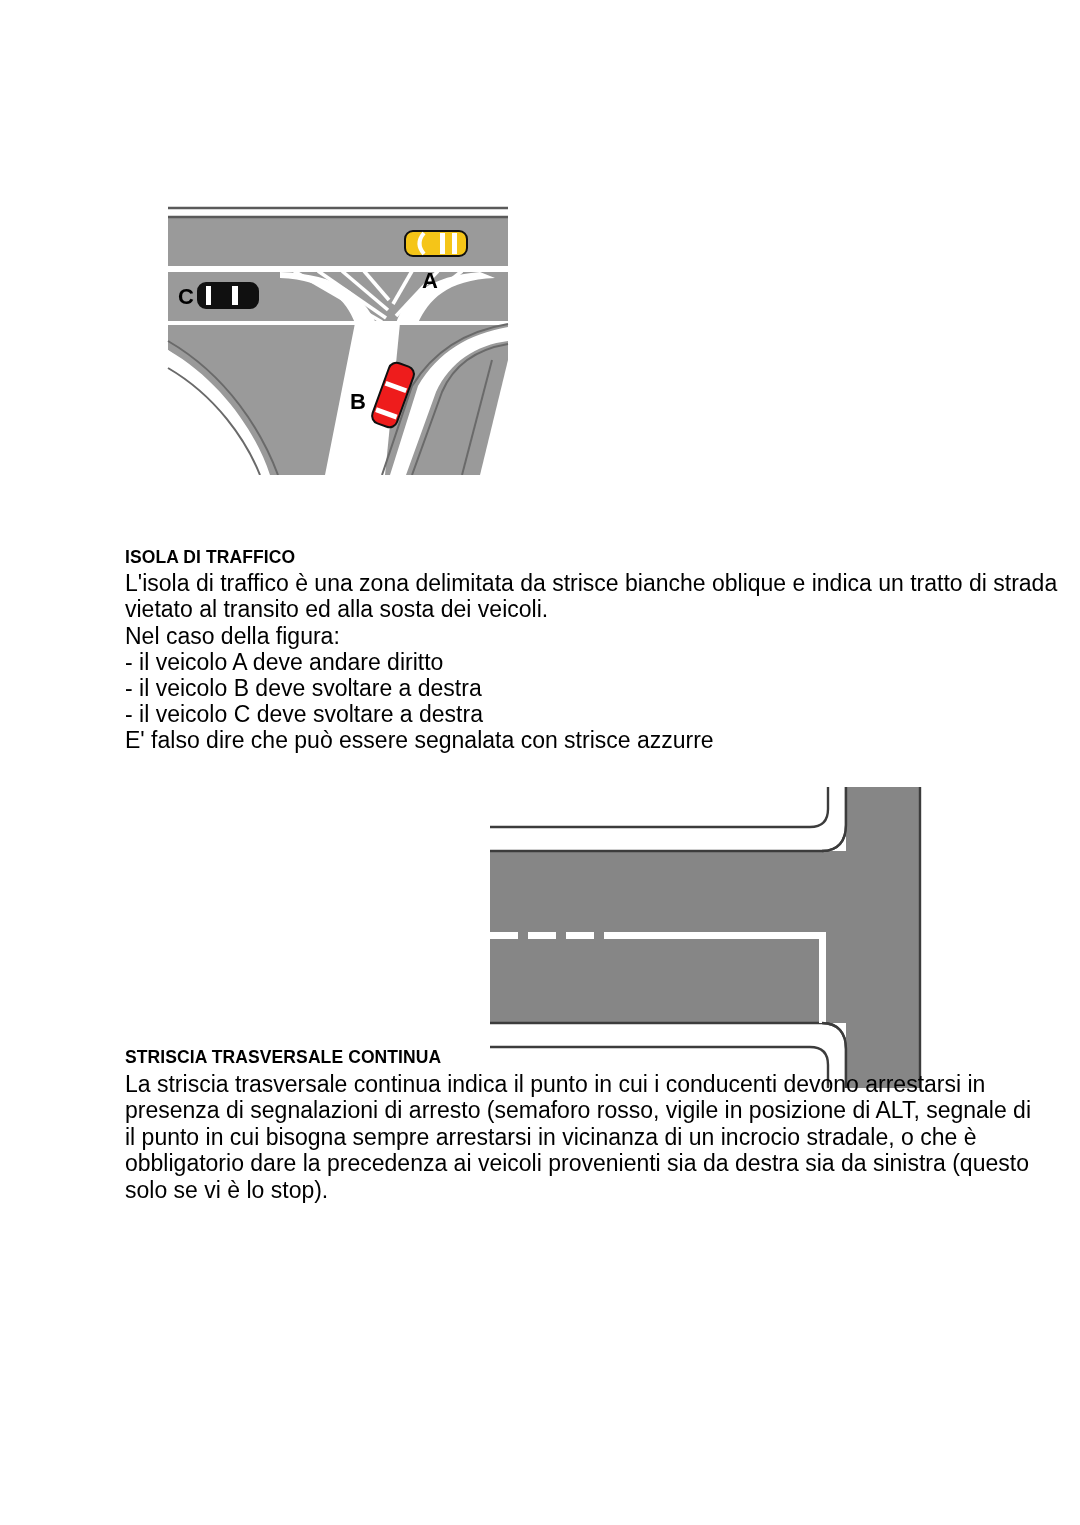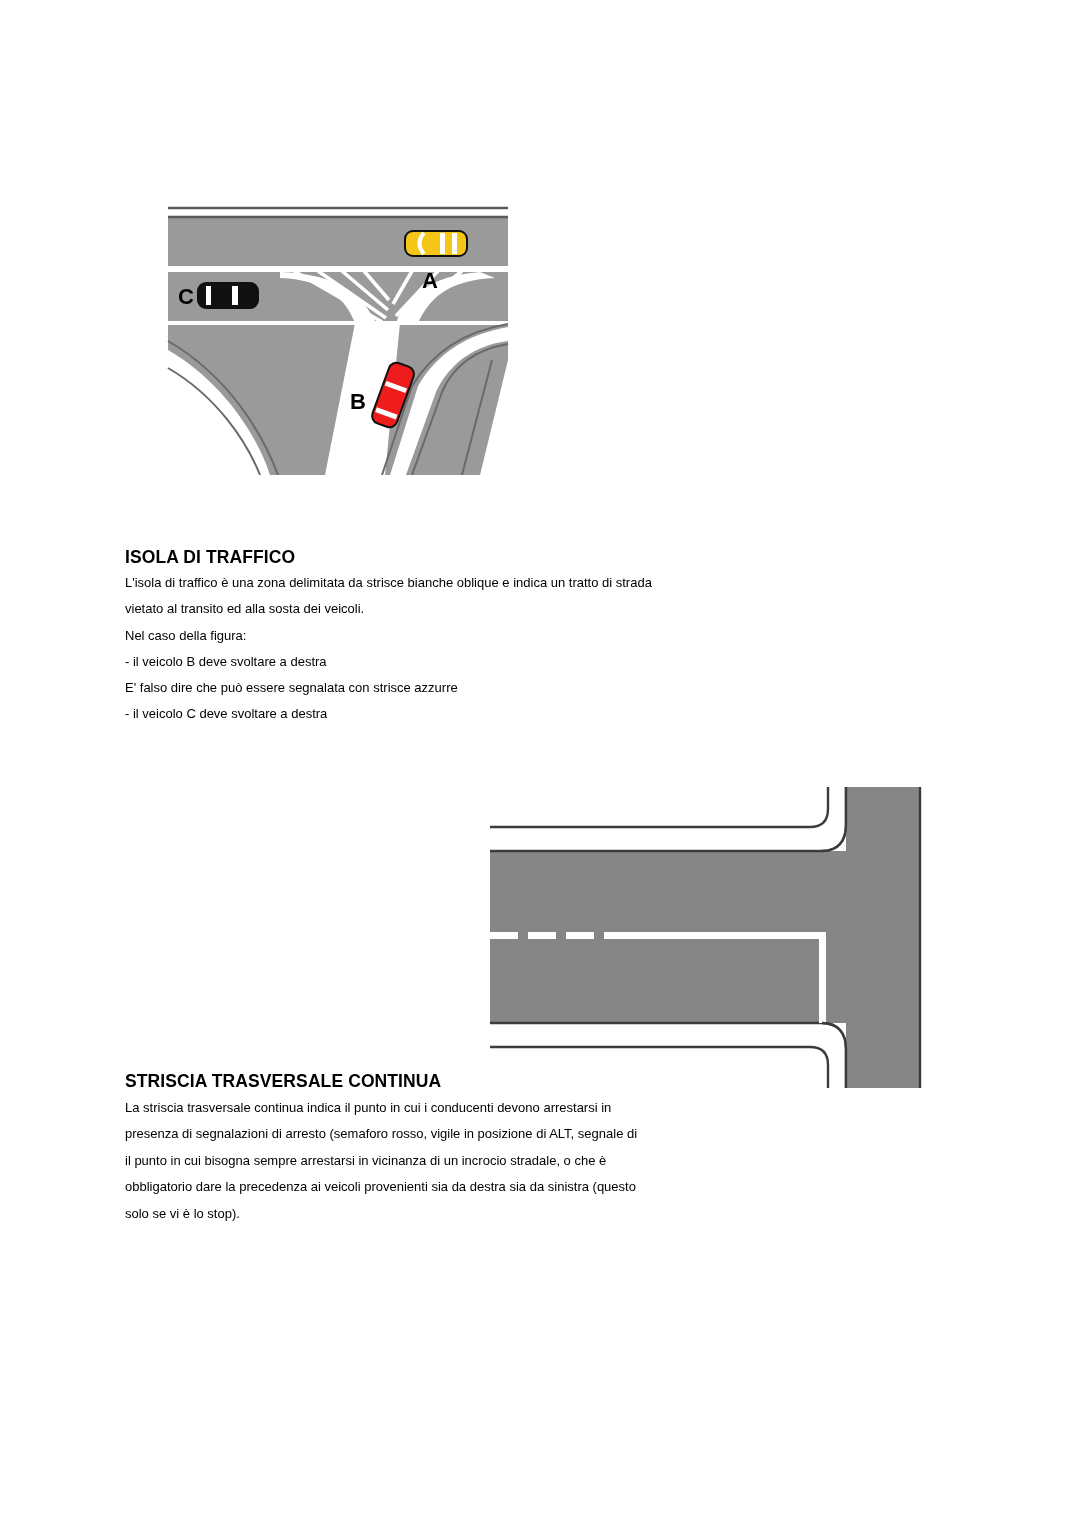--- a/index.html
+++ b/index.html
@@ -47,34 +47,34 @@
     top: 775px;
     width: 460px;
     height: 325px;
   }
   .fig-stopline svg { display: block; }
 
   
   .text-block-2 {
     position: absolute;
     left: 125px;
-    top: 1068px;
+    top: 1044px;
     width: 840px;
   }
 
   .heading {
     font-size: 17.5px;
     font-weight: bold;
     line-height: 26.2px;
     letter-spacing: 0.1px;
     margin: 0;
     white-space: nowrap;
   }
   .para-line {
-    font-size: 13px;
+    font-size: 23px;
     font-weight: normal;
     line-height: 26.2px;
     margin: 0;
     white-space: nowrap;
   }
   .text-block-2 .para-line,
   .text-block-2 .heading {
     line-height: 26.6px;
   }
 </style>
@@ -174,23 +174,24 @@
       </g>
       <text x="208" y="209" font-family="Liberation Sans, sans-serif" font-size="22" font-weight="bold" fill="#000000" text-anchor="middle">B</text>
     </svg>
   </div>
 
   <div class="text-block-1">
     <p class="heading">ISOLA DI TRAFFICO</p>
     <p class="para-line">L'isola di traffico è una zona delimitata da strisce bianche oblique e indica un tratto di strada</p>
     <p class="para-line">vietato al transito ed alla sosta dei veicoli.</p>
     <p class="para-line">Nel caso della figura:</p>
+    <p class="para-line">- il veicolo A deve andare diritto</p>
     <p class="para-line">- il veicolo B deve svoltare a destra</p>
+    <p class="para-line">- il veicolo C deve svoltare a destra</p>
     <p class="para-line">E' falso dire che può essere segnalata con strisce azzurre</p>
-    <p class="para-line">- il veicolo C deve svoltare a destra</p>
   </div>
 
   <div class="fig-stopline">
     <svg width="460" height="325" viewBox="0 0 460 325" xmlns="http://www.w3.org/2000/svg">
       <rect x="0" y="0" width="460" height="325" fill="#ffffff"></rect>
 
       <path d="M376,12 L450,12 L450,313 L376,313 Z" fill="#868686"></path>
 
       <path d="M376,12 L376,70 C376,50 360,42 344,42 L320,42 L320,12 Z" fill="#ffffff"></path>
       <path d="M376,313 L376,258 C376,278 360,286 344,286 L320,286 L320,313 Z" fill="#ffffff"></path>

